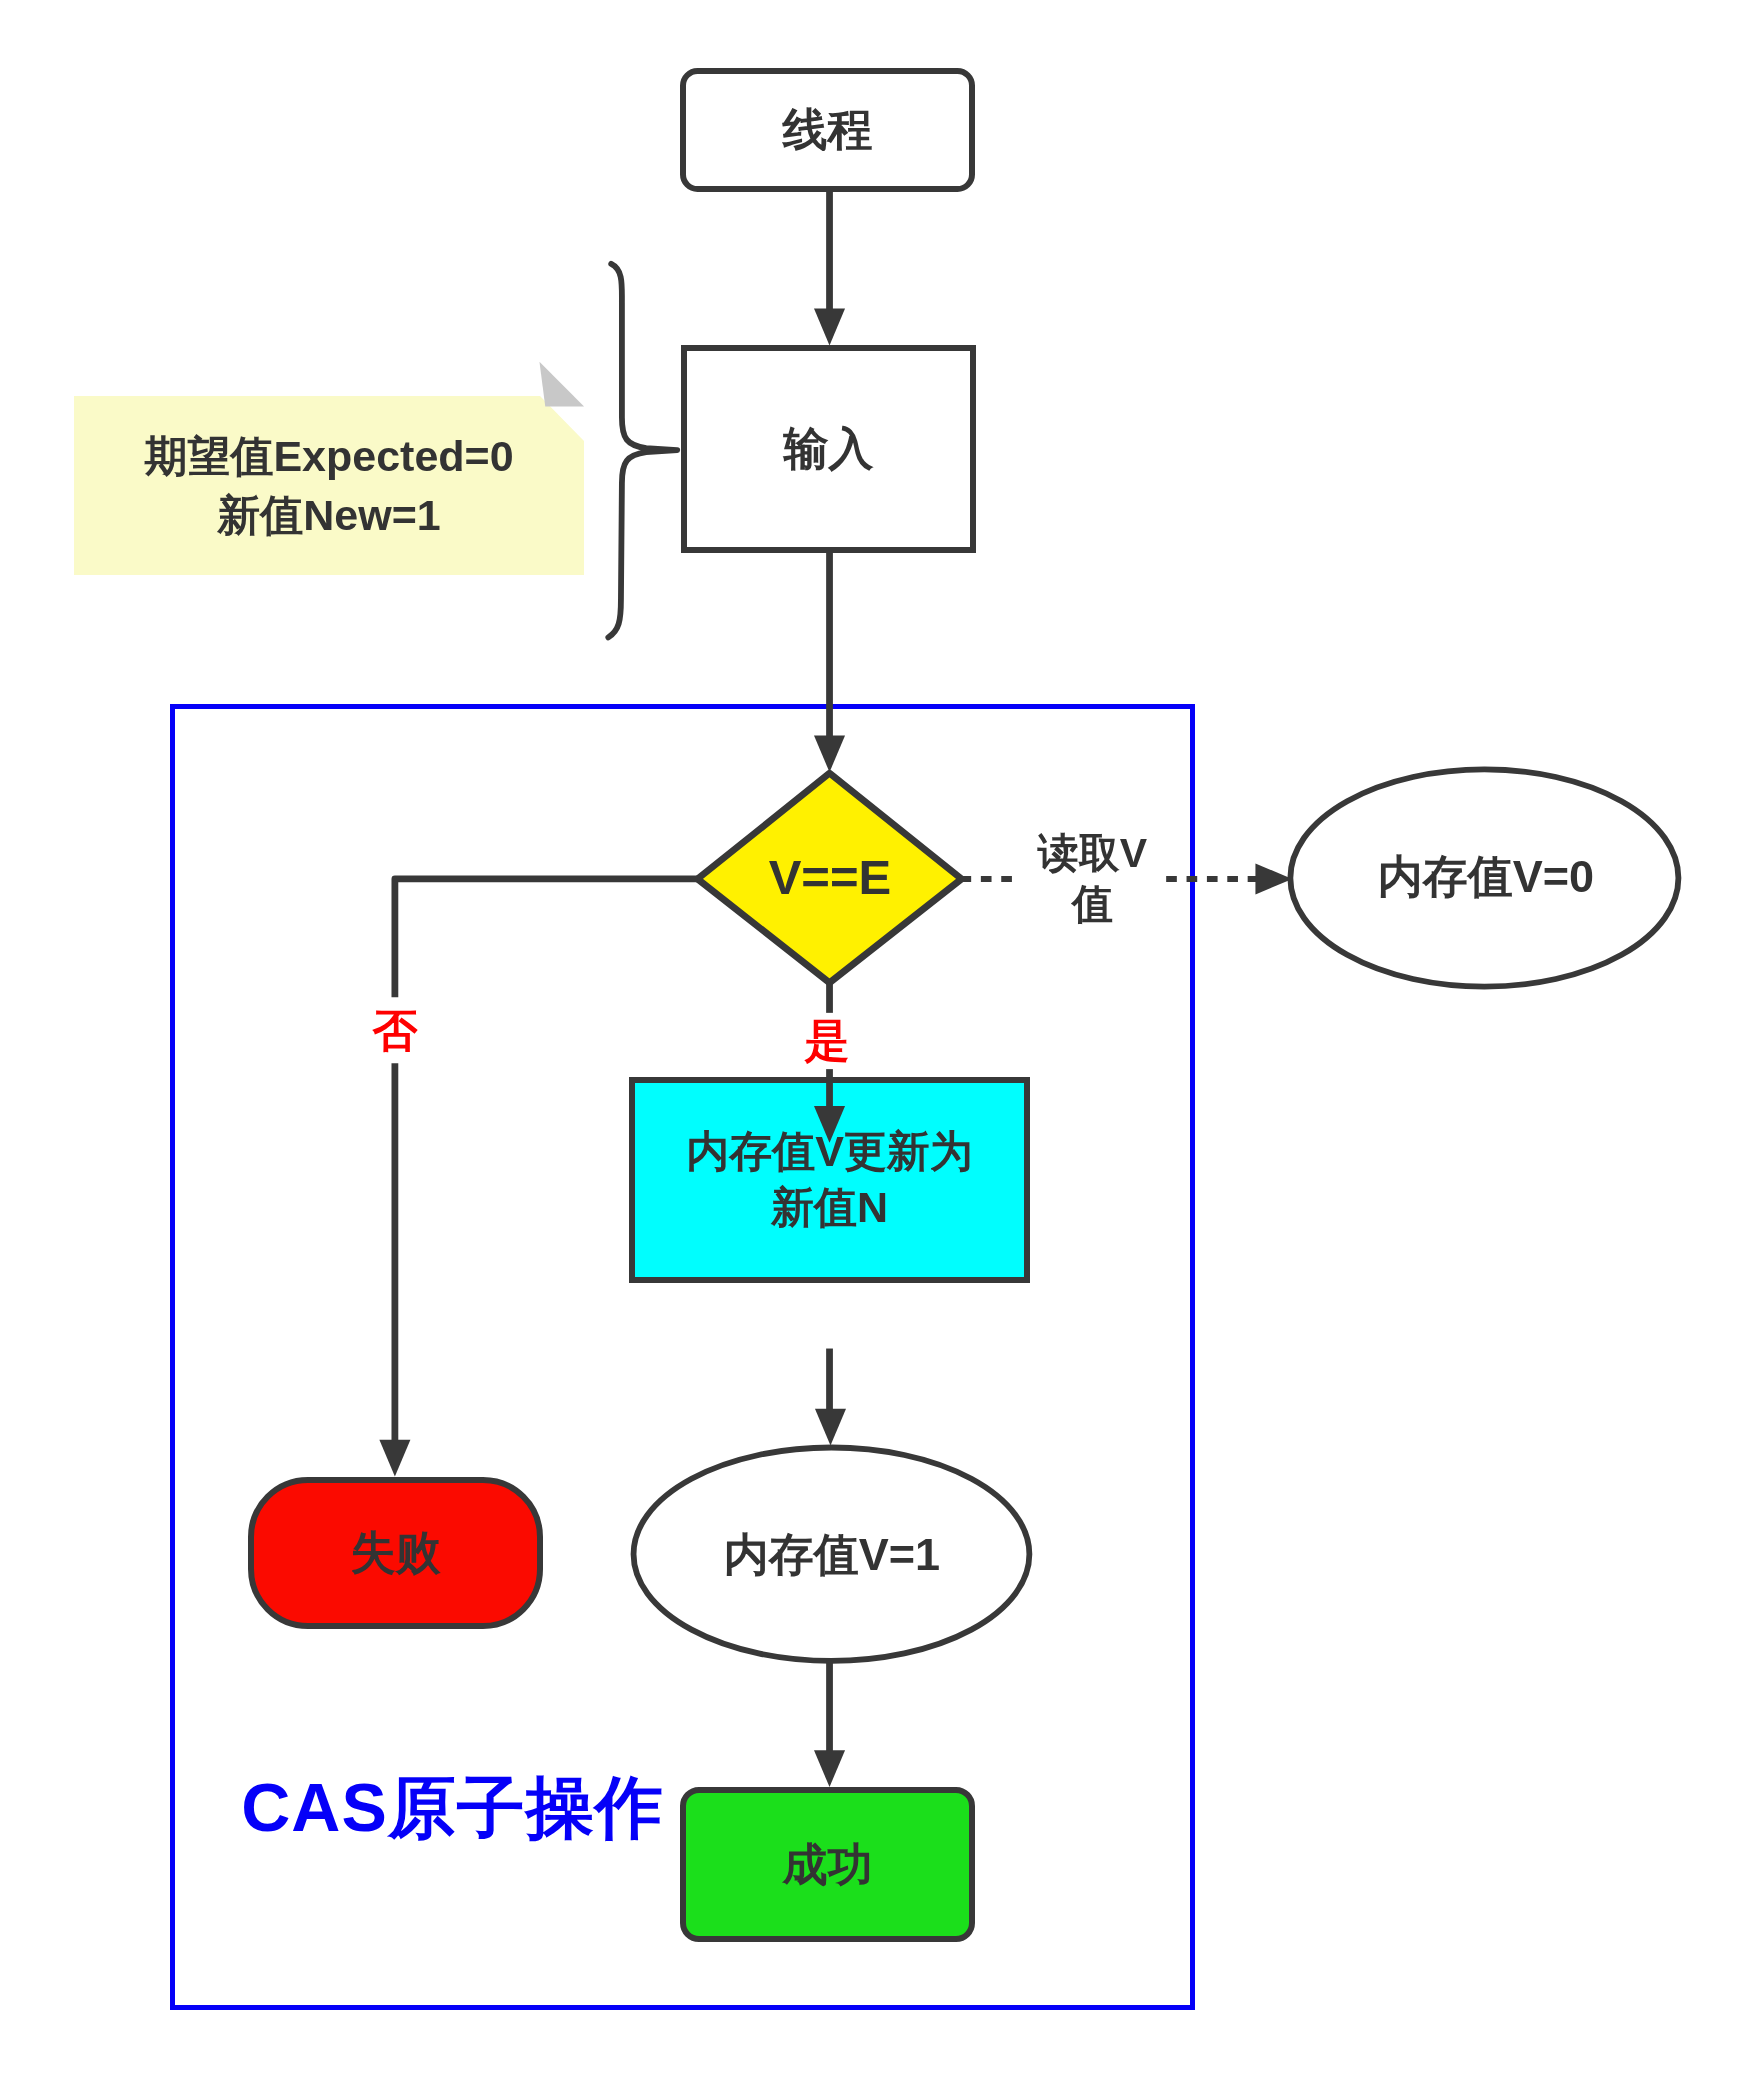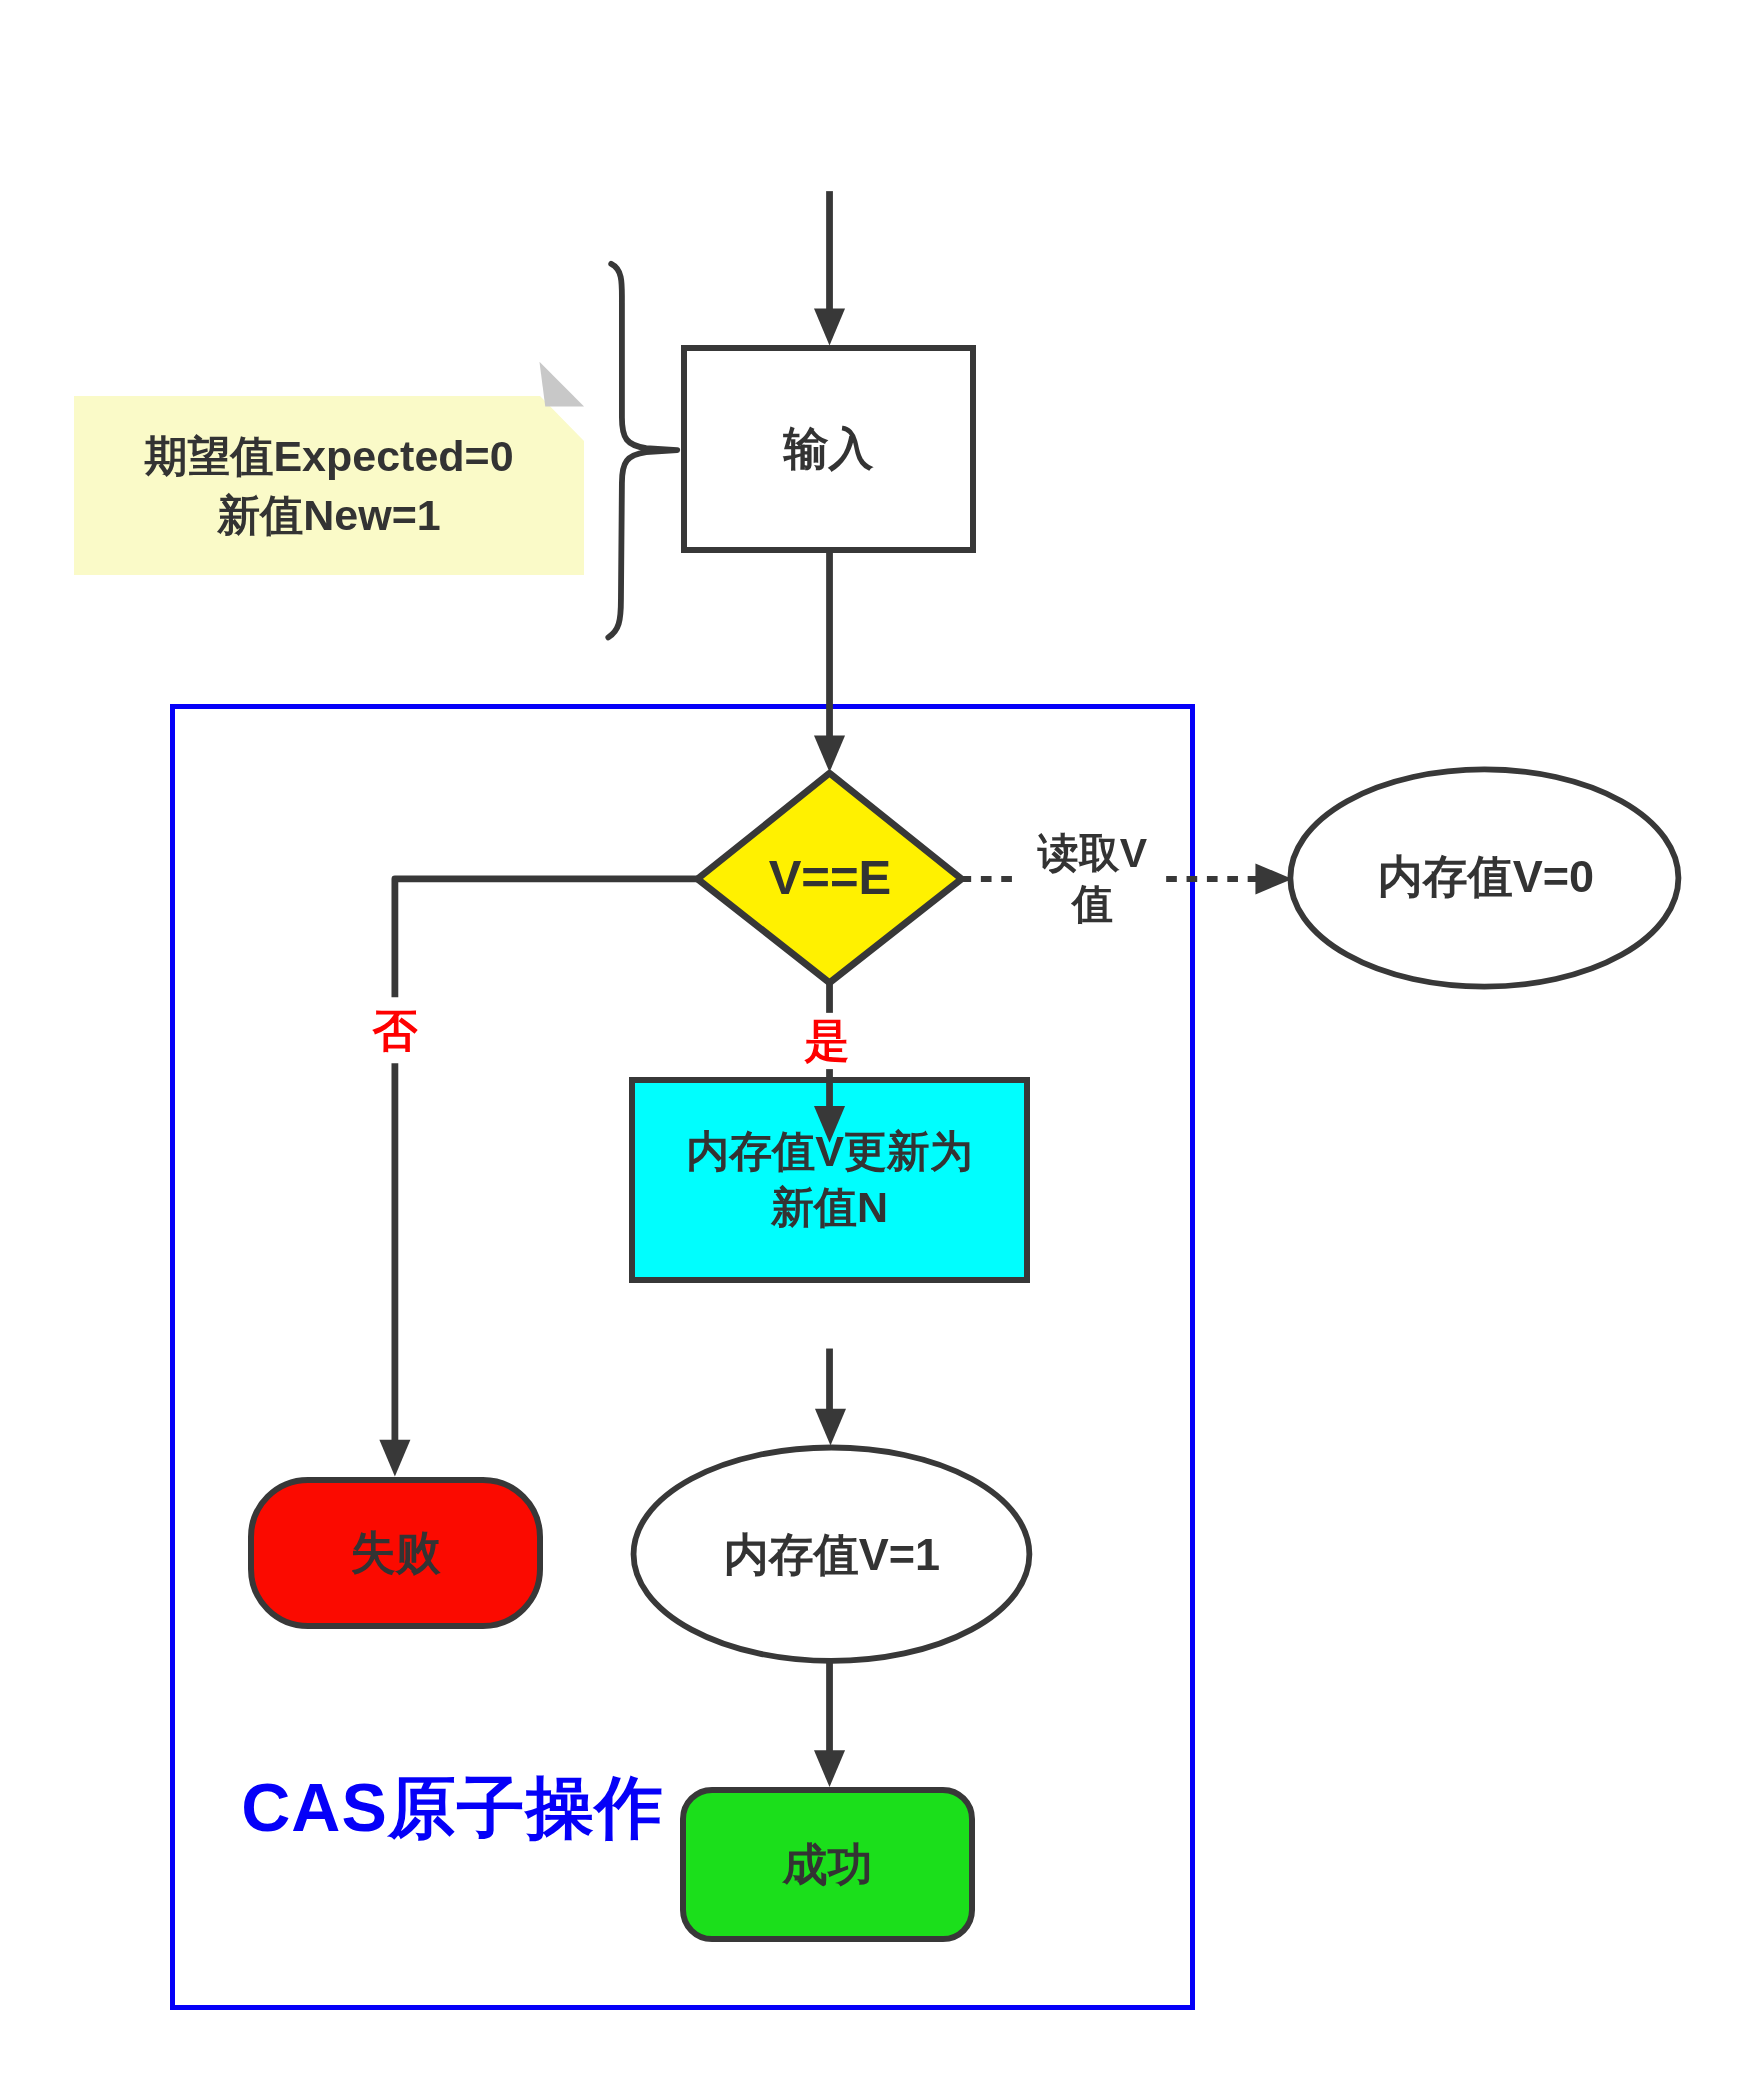--- a/index.html
+++ b/index.html
@@ -71,36 +71,39 @@
     width: 1025px; height: 1306px;
     box-sizing: border-box;
     border: 5.8px solid var(--c-blue);
     background: transparent;
     z-index: 1;
   }
   
   .update-box  { left: 629px;  top: 1077px; width: 401px; height: 206px; background: var(--c-cyan); font-size: 43px; line-height: 1.3; flex-direction: column; }
   
   .fail-box    { left: 248px;  top: 1477px; width: 295px; height: 152px; background: var(--c-red);   border-radius: 60px; font-size: 45px; }
-  .success-box { left: 680px;  top: 1787px; width: 295px; height: 155px; background: var(--c-green); border-radius: 32px; font-size: 45px; }
+  .success-box { left: 680px;  top: 1787px; width: 295px; height: 155px; background: var(--c-green); border-radius: 19px; font-size: 45px; }
   
   .decision-label { left: 733px;  top: 842px;  width: 194px; height: 72px;  font-size: 49px; }
   .v0-label       { left: 1293px; top: 771px;  width: 386px; height: 213px; font-size: 45px; }
   .v1-label       { left: 634px;  top: 1450px; width: 396px; height: 210px; font-size: 45px; }
   .yes-label      { left: 788px;  top: 1013px; width: 78px;  height: 56px;  font-size: 45px; color: var(--c-label_red); }
   .no-label       { left: 356px;  top: 1003px; width: 78px;  height: 56px;  font-size: 45px; color: var(--c-label_red); }
   .read-v-label   { left: 1019px; top: 854px;  width: 147px; height: 50px;  font-size: 41px; }
   .cas-title      { left: 236px;  top: 1764px; width: 433px; height: 87px;  font-size: 68px; color: var(--c-blue); letter-spacing: 1px; }
   svg .stroke-shape { stroke: var(--c-stroke); fill: none; }
 </style>
 </head>
 <body>
 
 <div class="canvas">
 
+  <div class="node thread-box">
+    <span>线程</span>
+  </div>
 
   <div class="node input-box">
     <span>输入</span>
   </div>
 
   <div class="note">
     <span>期望值Expected=0</span>
     <span>新值New=1</span>
   </div>
 

